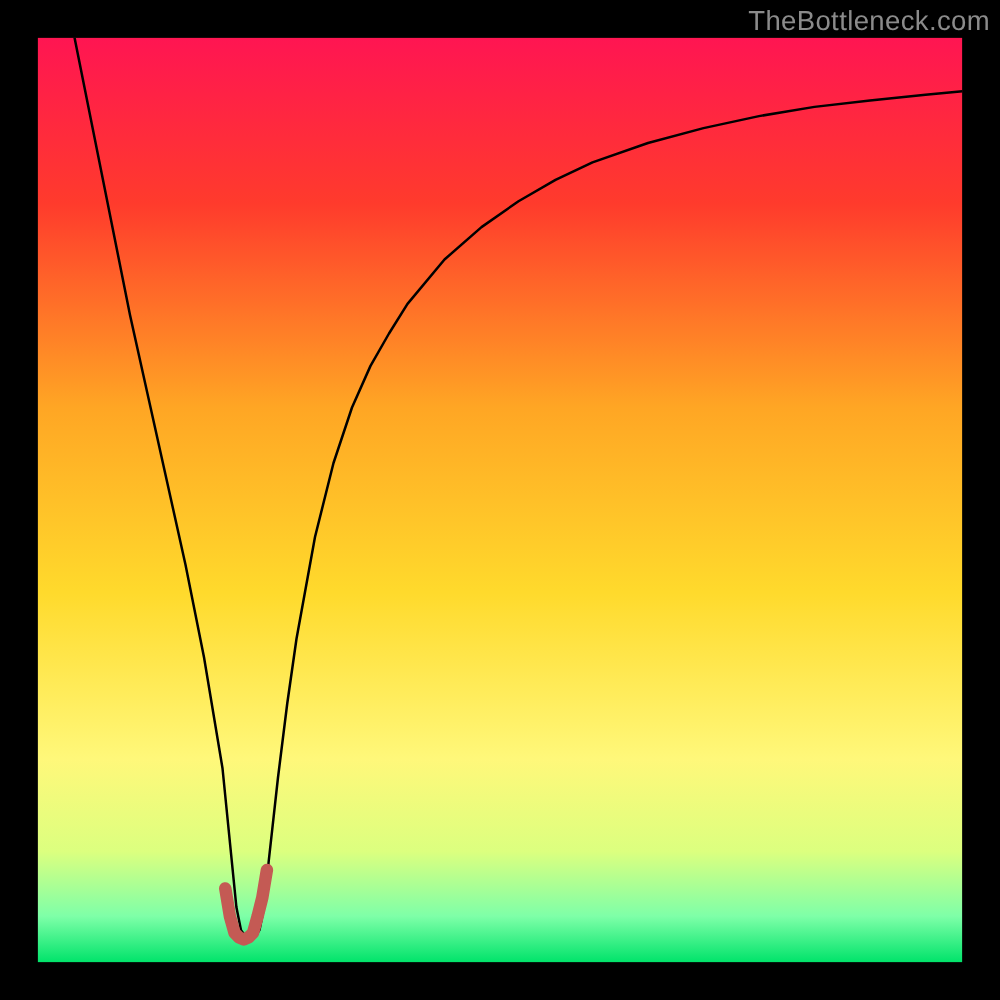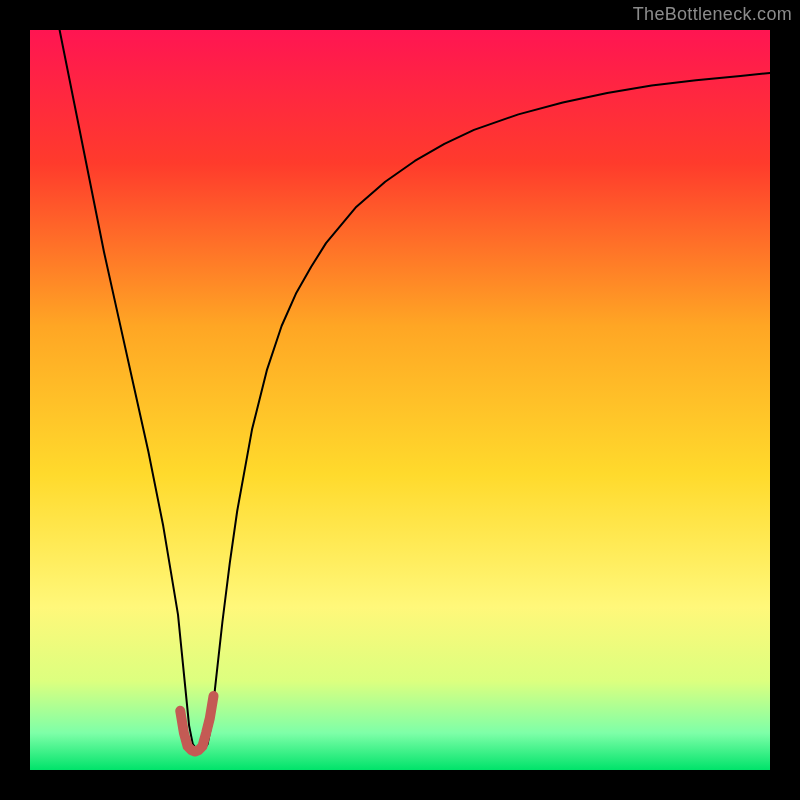--- a/index.html
+++ b/index.html
@@ -29,21 +29,21 @@
   .plot svg {
     width: 100%;
     height: 100%;
     display: block;
   }
   .attrib {
     position: absolute;
     top: 4px;
     right: 8px;
     font-family: Arial, Helvetica, sans-serif;
-    font-size: 18px;
+    font-size: 22px;
     color: #8b8b8b;
     letter-spacing: 0.3px;
   }
 </style>
 </head>
 <body>
 
 <div class="frame">
   <div class="attrib">TheBottleneck.com</div>
   <div class="plot">

